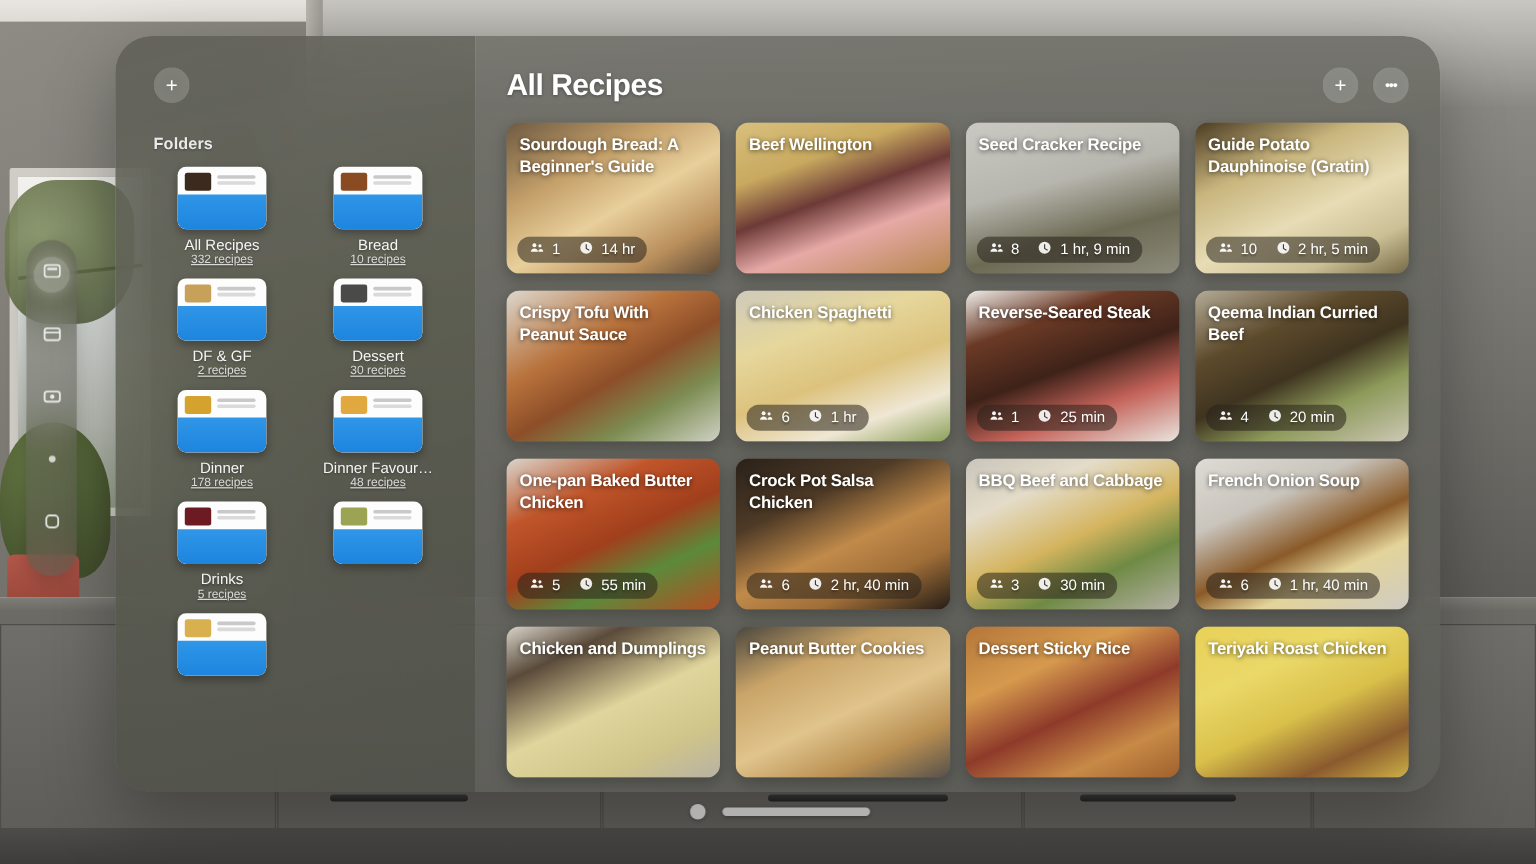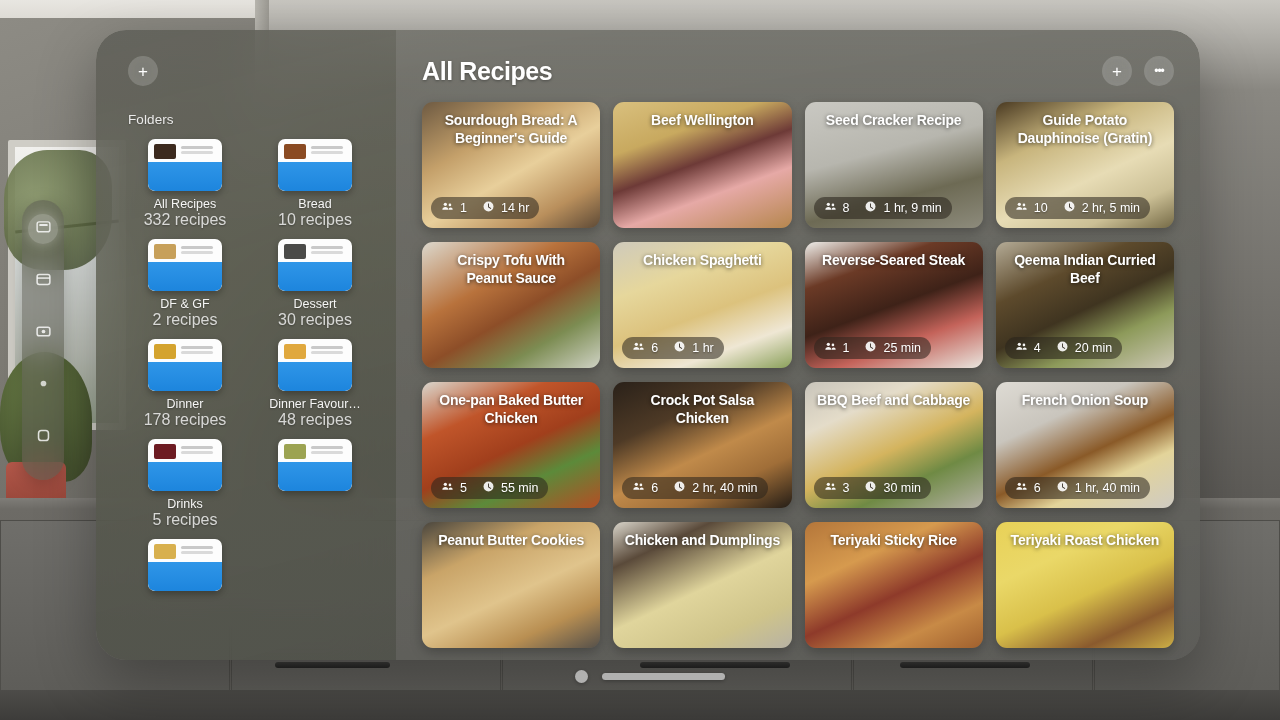--- a/index.html
+++ b/index.html
@@ -117,21 +117,21 @@
     text-shadow:0 1px 3px rgba(0,0,0,.35);
   }
   .circle-btn {
     width:30px; height:30px; border-radius:50%;
     background:rgba(255,255,255,.20);
     display:flex; align-items:center; justify-content:center;
     color:#fff; font-size:17px; line-height:1;
     backdrop-filter:blur(6px);
   }
   .section-label {
-    font-size:13.5px; font-weight:normal; color:rgba(255,255,255,.88);
+    font-size:13.5px; font-weight:bold; color:rgba(255,255,255,.88);
     margin-bottom:12px; letter-spacing:.1px;
     text-shadow:0 1px 2px rgba(0,0,0,.3);
   }
   .folder-grid {
     display:grid; grid-template-columns:1fr 1fr; gap:8px 16px;
   }
   .folder-item { text-align:center; padding-bottom:2px; }
   .folder-icon {
     width:74px; height:52px; margin:0 auto 6px;
     border-radius:7px; position:relative; overflow:hidden;
@@ -150,22 +150,23 @@
     position:absolute; left:33px; top:7px; width:32px; height:3px;
     background:rgba(150,150,150,.5); border-radius:2px;
     box-shadow:0 5px 0 rgba(170,170,170,.42);
   }
   .folder-name {
     font-size:12.5px; color:rgba(255,255,255,.95); font-weight:500;
     white-space:nowrap; overflow:hidden; text-overflow:ellipsis;
     text-shadow:0 1px 2px rgba(0,0,0,.35);
   }
   .folder-count {
-    font-size:16px; color:rgba(255,255,255,.78);
+    font-size:10px; color:rgba(255,255,255,.78);
     text-shadow:0 1px 2px rgba(0,0,0,.35);
+    text-decoration:underline;
   }
 
   
   #main {
     flex:1; position:relative;
     background:linear-gradient(170deg, rgba(108,108,101,.80) 0%, rgba(100,100,94,.82) 50%, rgba(92,92,88,.84) 100%);
     backdrop-filter:blur(30px);
     padding:26px 26px 0 26px;
     overflow:hidden;
   }
@@ -190,21 +191,20 @@
   .recipe-card {
     position:relative; height:126px; border-radius:11px; overflow:hidden;
     box-shadow:0 4px 12px rgba(0,0,0,.26);
   }
   .card-img { position:absolute; inset:0; }
   .card-title {
     position:absolute; left:11px; top:9px; right:11px;
     font-size:14px; font-weight:bold; color:#fff; line-height:1.32;
     text-shadow:0 1px 4px rgba(0,0,0,.65);
     letter-spacing:-.2px;
-    text-align:center;
   }
   .card-meta {
     position:absolute; left:9px; bottom:9px;
     height:22px; padding:0 10px; border-radius:11px;
     background:rgba(40,34,28,.55);
     backdrop-filter:blur(5px);
     display:flex; align-items:center; gap:6px;
     font-size:12.5px; color:#fff; font-weight:500;
     text-shadow:0 1px 2px rgba(0,0,0,.4);
   }
@@ -594,30 +594,30 @@
             <span>6</span>
             <span class="meta-gap"></span>
             <span><svg viewBox="0 0 24 24">
                 <circle cx="12" cy="12" r="9.2" fill="#fff" opacity=".95"></circle>
                 <path d="M11.2 6.6h1.7v6l4.2 2.5-.85 1.45-5.05-3V6.6z" fill="#3a332c"></path>
               </svg></span>
             <span>1 hr, 40 min</span>
           </div>
         </div>
         <div class="recipe-card">
+          <div class="card-img" style="background:linear-gradient(155deg,#d8d4c9 0%,#5a4a3a 22%,#e0d59c 52%,#cfc48a 78%,#b7b2a4 100%)"></div>
+          <div class="card-title">Chicken and Dumplings</div>
+        </div>
+        <div class="recipe-card">
           <div class="card-img" style="background:linear-gradient(155deg,#4a463e 0%,#c9a468 28%,#e0c48c 55%,#b98f52 78%,#55504a 100%)"></div>
           <div class="card-title">Peanut Butter Cookies</div>
         </div>
         <div class="recipe-card">
-          <div class="card-img" style="background:linear-gradient(155deg,#d8d4c9 0%,#5a4a3a 22%,#e0d59c 52%,#cfc48a 78%,#b7b2a4 100%)"></div>
-          <div class="card-title">Chicken and Dumplings</div>
-        </div>
-        <div class="recipe-card">
           <div class="card-img" style="background:linear-gradient(155deg,#b4763a 0%,#d69a4e 30%,#8e3a2a 55%,#c88a46 78%,#a0602e 100%)"></div>
-          <div class="card-title">Teriyaki Sticky Rice</div>
+          <div class="card-title">Dessert Sticky Rice</div>
         </div>
         <div class="recipe-card">
           <div class="card-img" style="background:linear-gradient(155deg,#e8d158 0%,#ead868 30%,#d9c04a 55%,#8a5a2e 80%,#cdb046 100%)"></div>
           <div class="card-title">Teriyaki Roast Chicken</div>
         </div>
       </div>
   </section>
 </div>
 
 <div id="win-bar">

